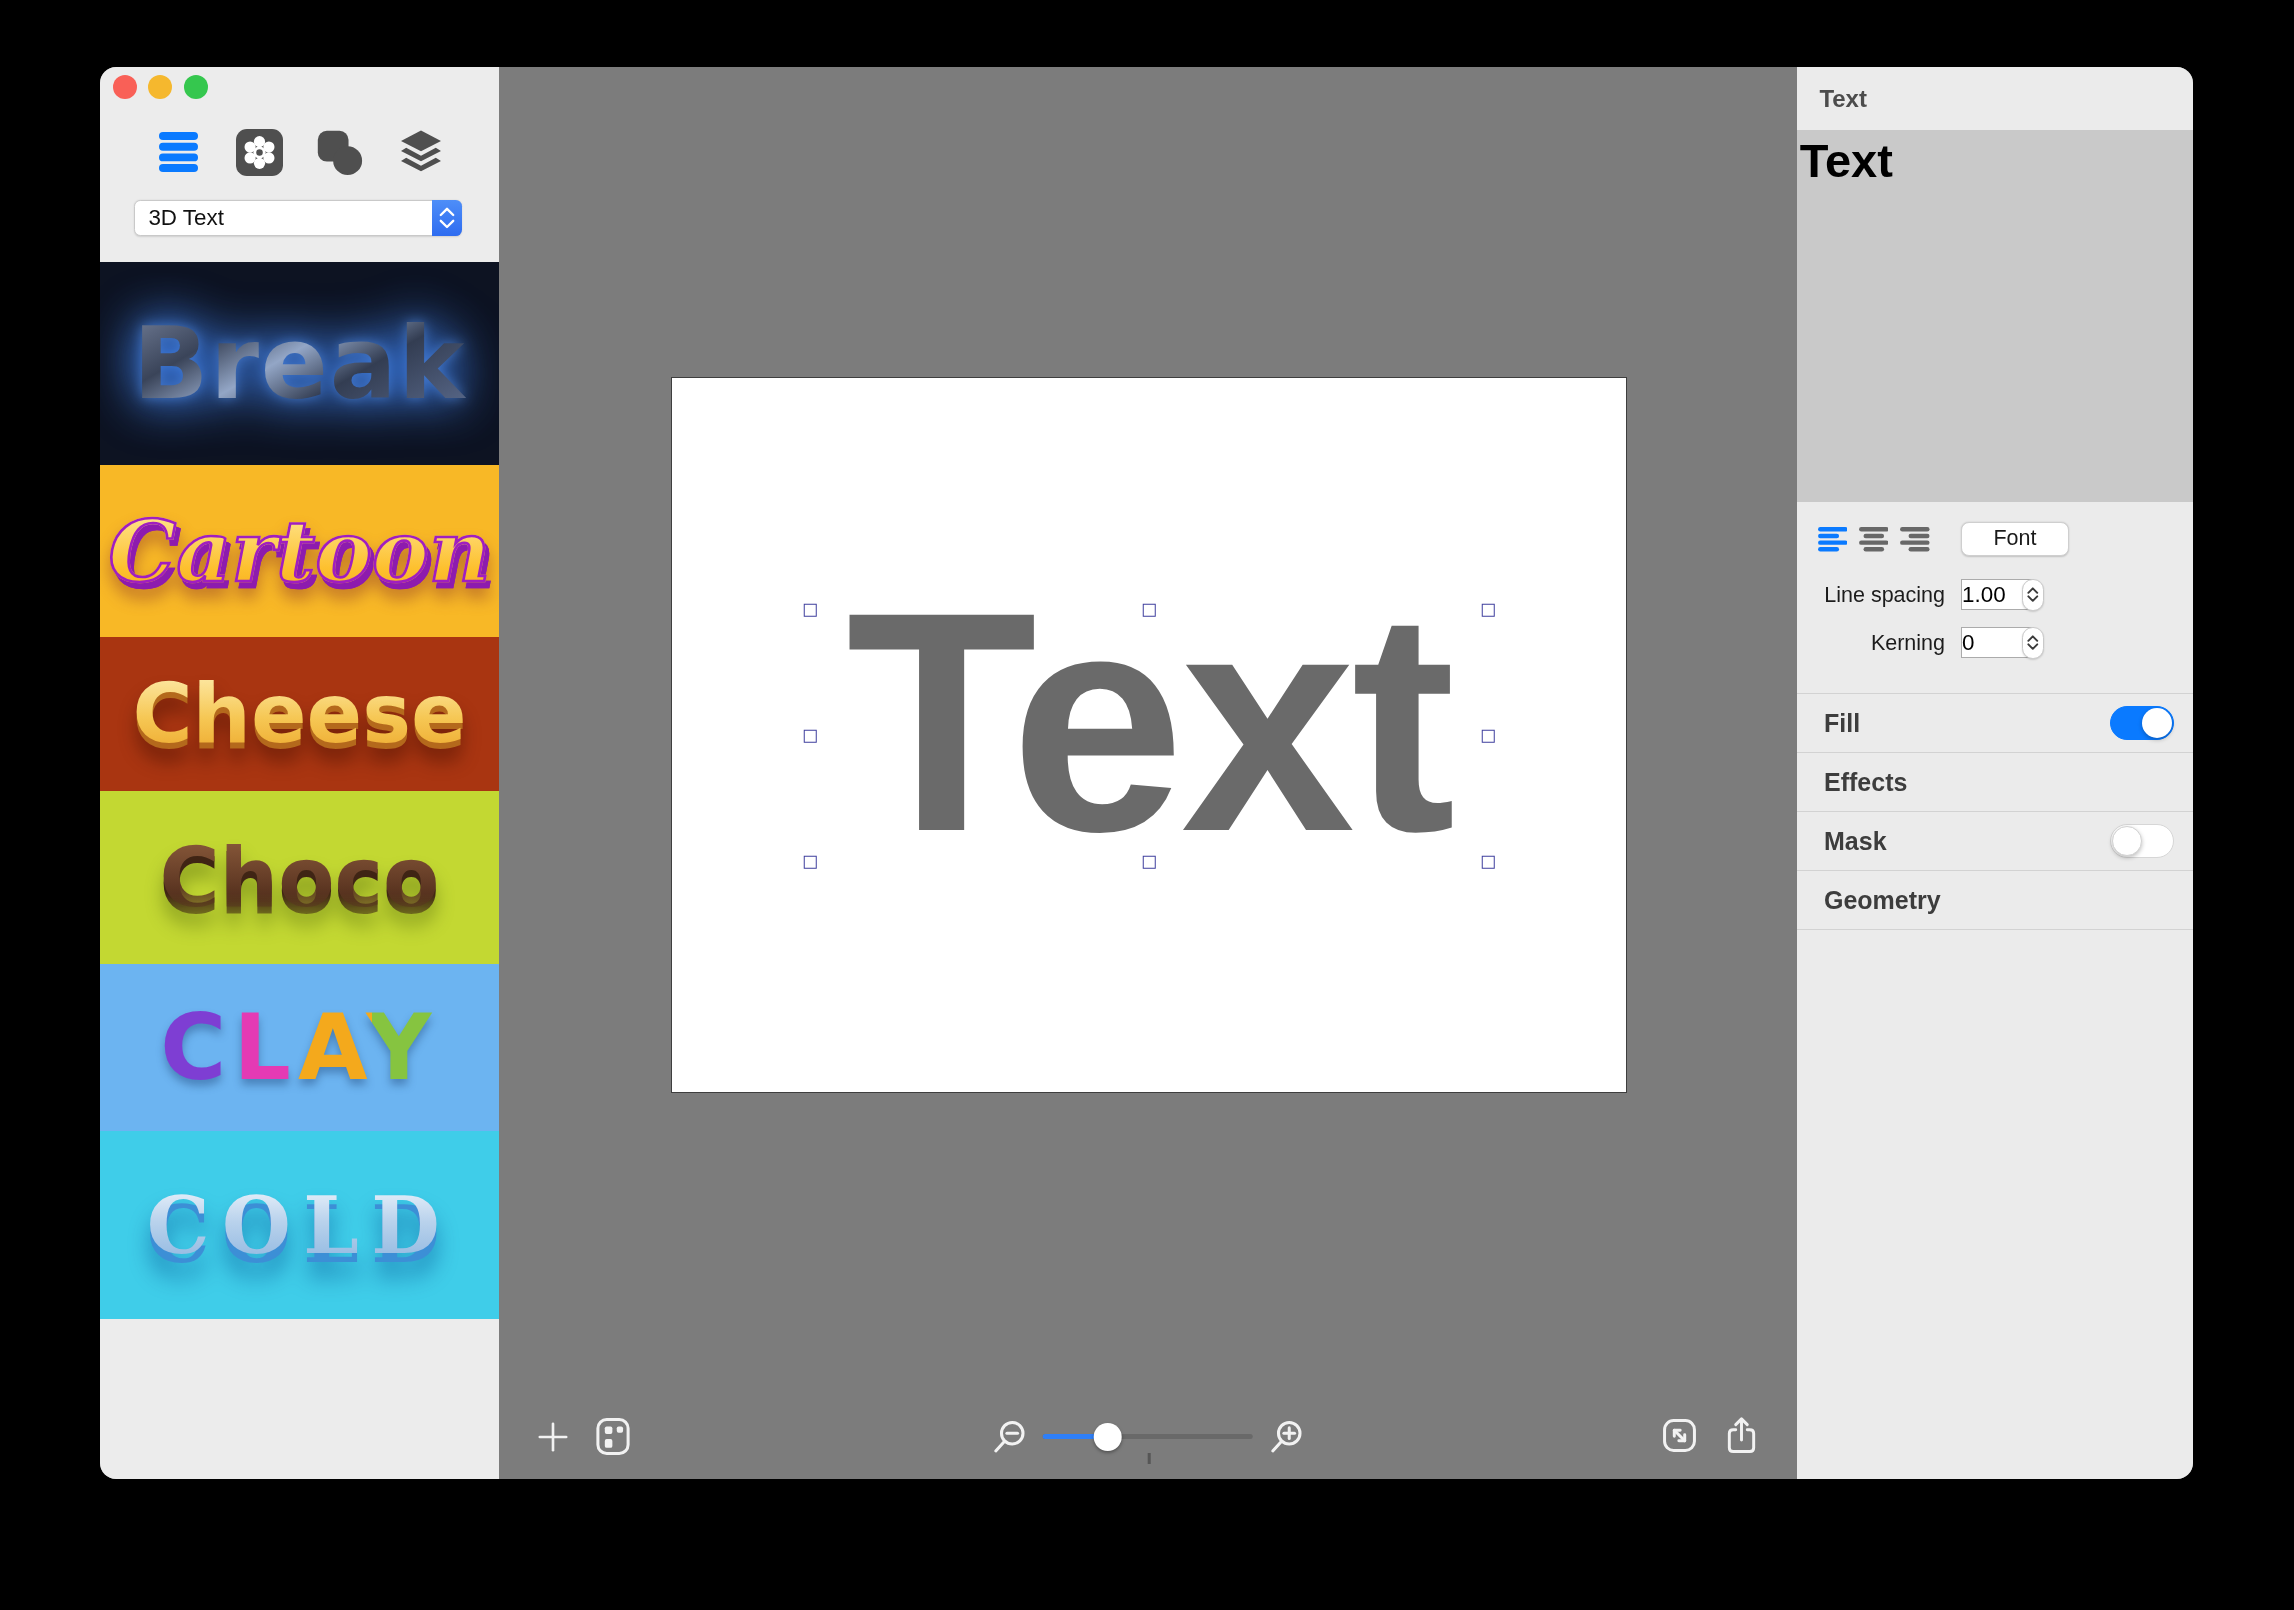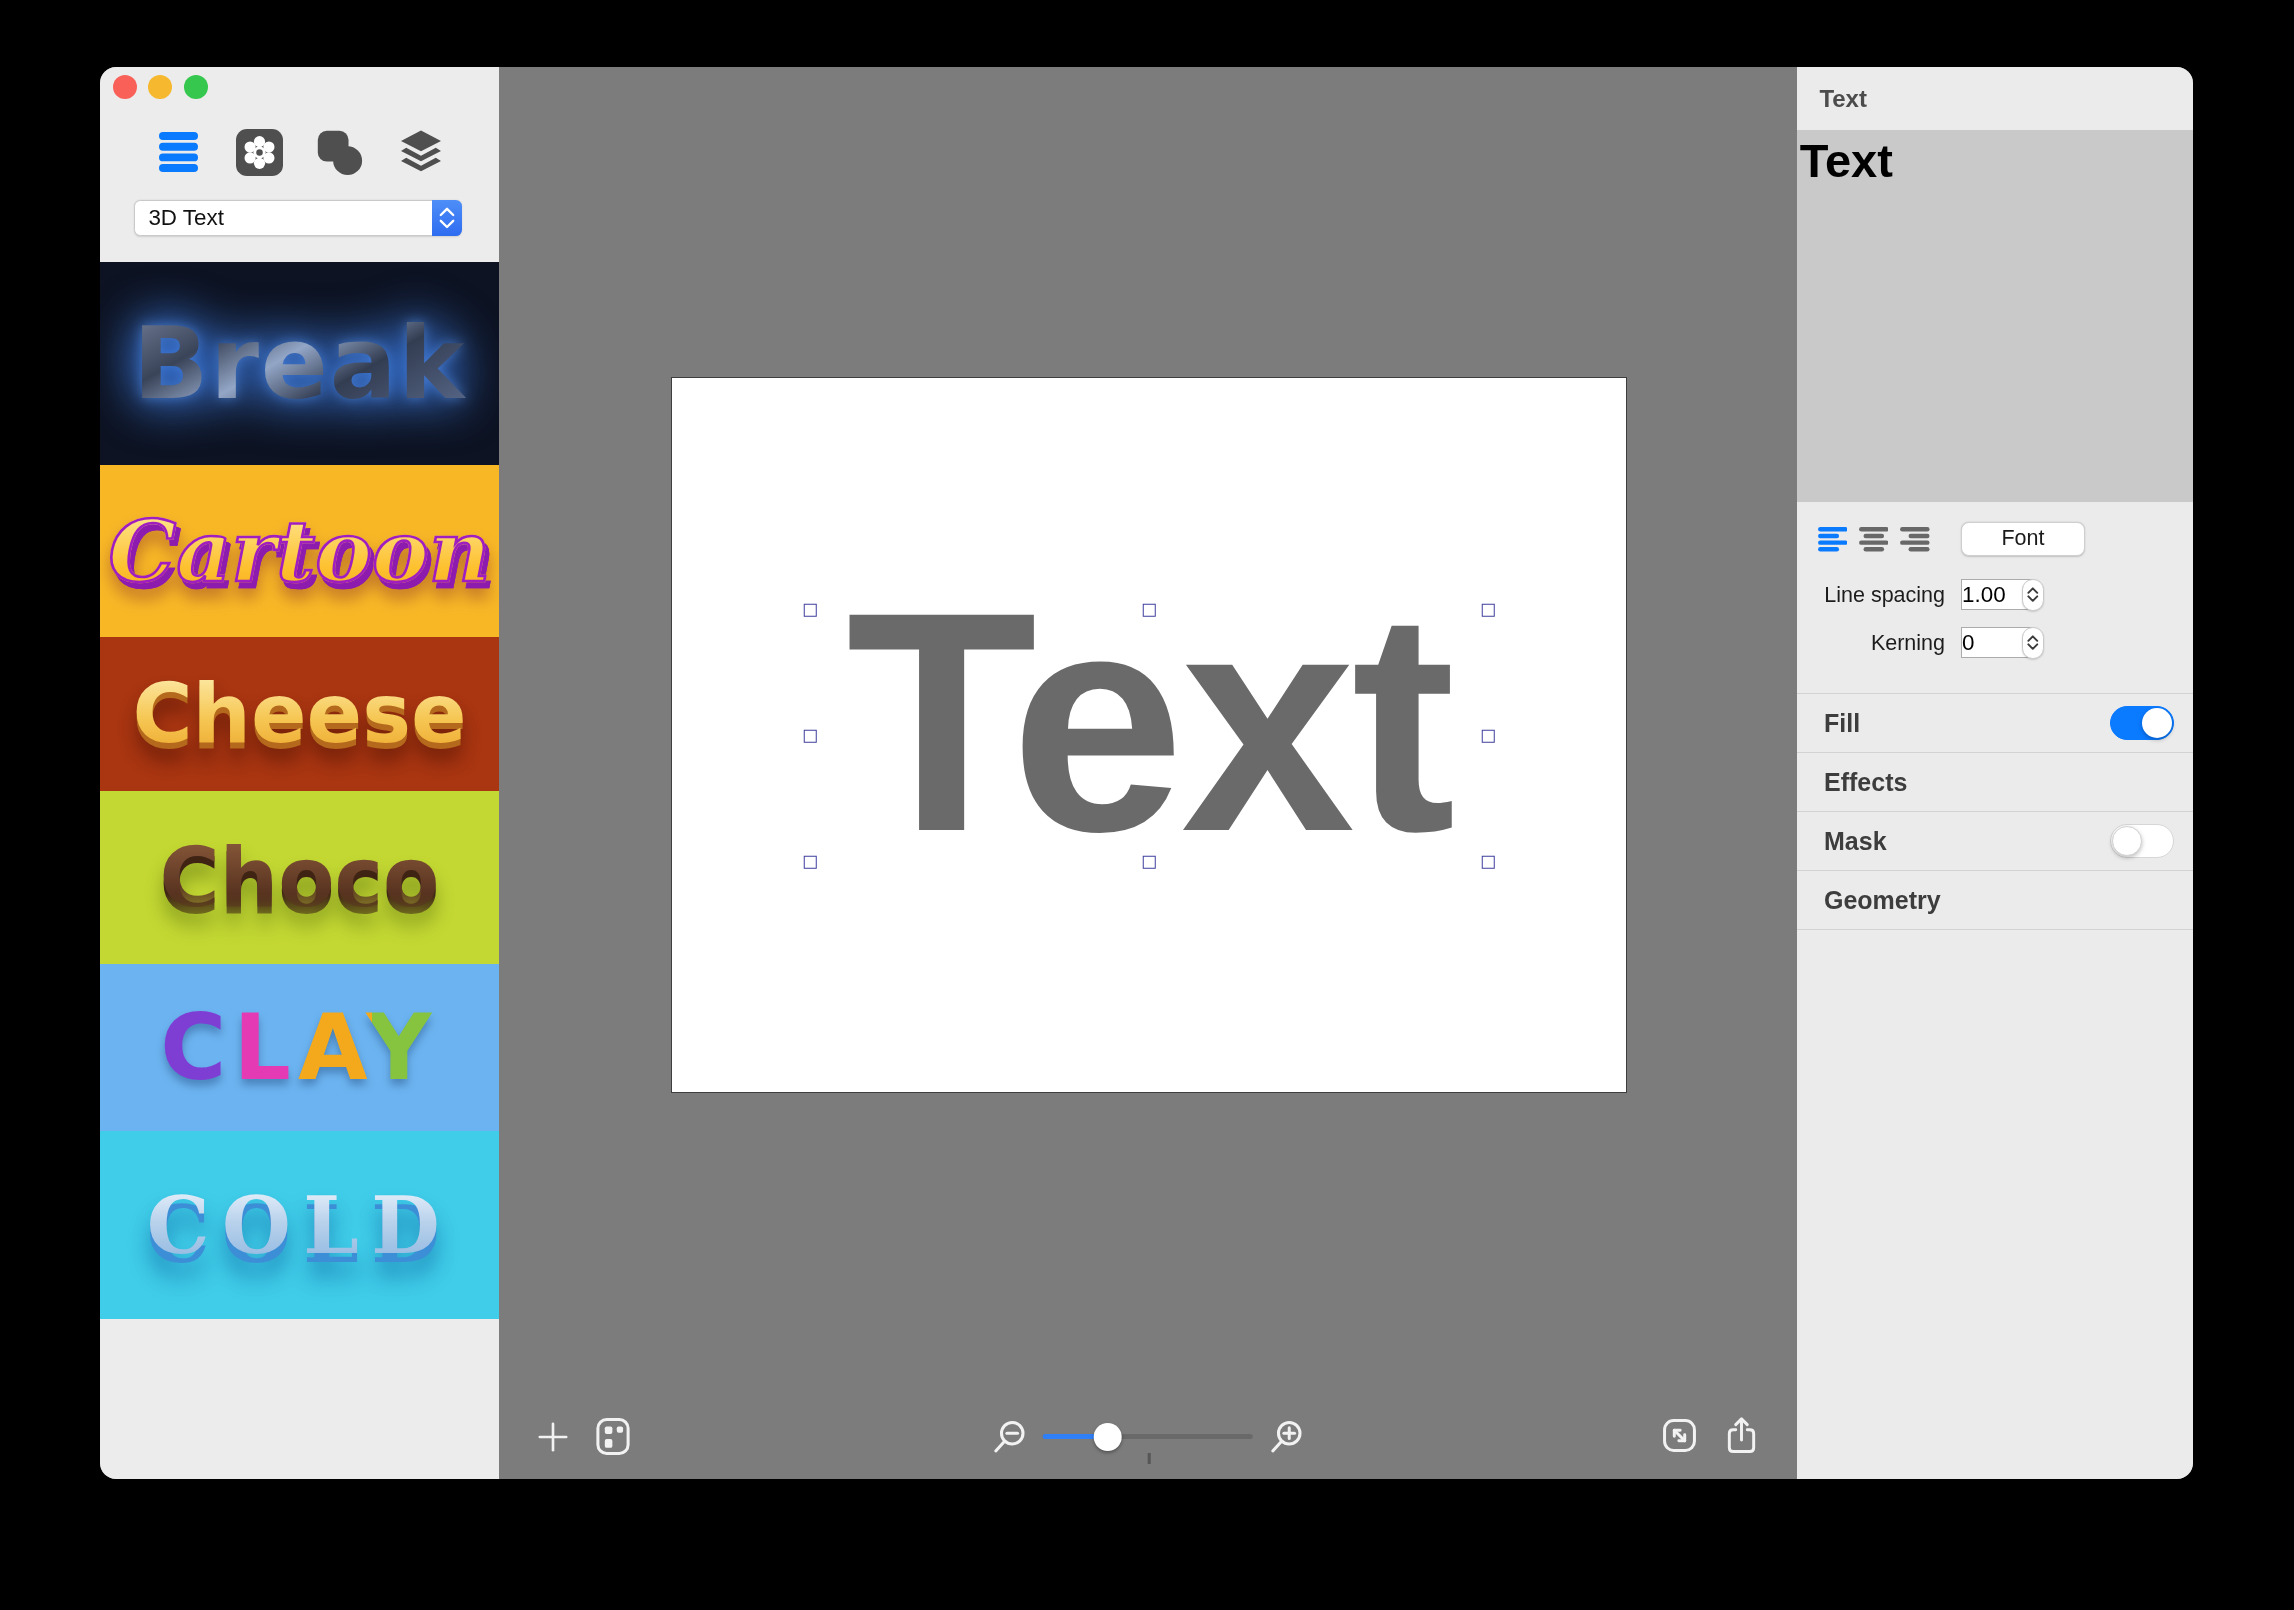--- a/index.html
+++ b/index.html
@@ -110,21 +110,21 @@
 
   
   .inspector { width:396px; flex:0 0 396px; background:#ebebeb; display:flex; flex-direction:column; }
   .insp-header { height:63px; flex:0 0 63px; display:flex; align-items:center; padding-left:22.4px;
                  font-size:24px; font-weight:600; color:#4c4c4c; }
   .insp-textarea { height:372px; flex:0 0 372px; background:#c9c9c9; padding:3.6px 0 0 2.7px;
                    font-size:47px; font-weight:bold; color:#000; line-height:1.15; }
   .insp-controls { height:191px; flex:0 0 191px; position:relative; }
   .align-group { position:absolute; left:20.6px; top:25px; display:flex; gap:11.6px; align-items:center; }
   .align-btn { width:29.6px; height:25px; }
-  .font-btn { position:absolute; left:164px; top:19.7px; width:124px; height:34px;
+  .font-btn { position:absolute; left:164px; top:19.7px; width:108px; height:34px;
               background:#fff; border:0.9px solid #cfcfcf; border-radius:8px;
               font-size:21.5px; color:#1a1a1a; font-family:"Liberation Sans",sans-serif;
               box-shadow:0 0.9px 1.8px rgba(0,0,0,.18); }
   .field-row { position:absolute; left:0; width:100%; height:32px; }
   .fr-spacing { top:77px; } .fr-kerning { top:125px; }
   .field-label { position:absolute; right:248px; top:3.6px; font-size:21.5px; color:#1c1c1c; }
   .field-input { position:absolute; left:164px; top:0; width:73px; height:31px;
                  border:0.9px solid #ababab; background:#fff; font-size:22.4px; color:#000;
                  padding-left:0; font-family:"Liberation Sans",sans-serif; }
   .stepper { position:absolute; left:225px; top:0; width:22.4px; height:32px; background:#fff;

